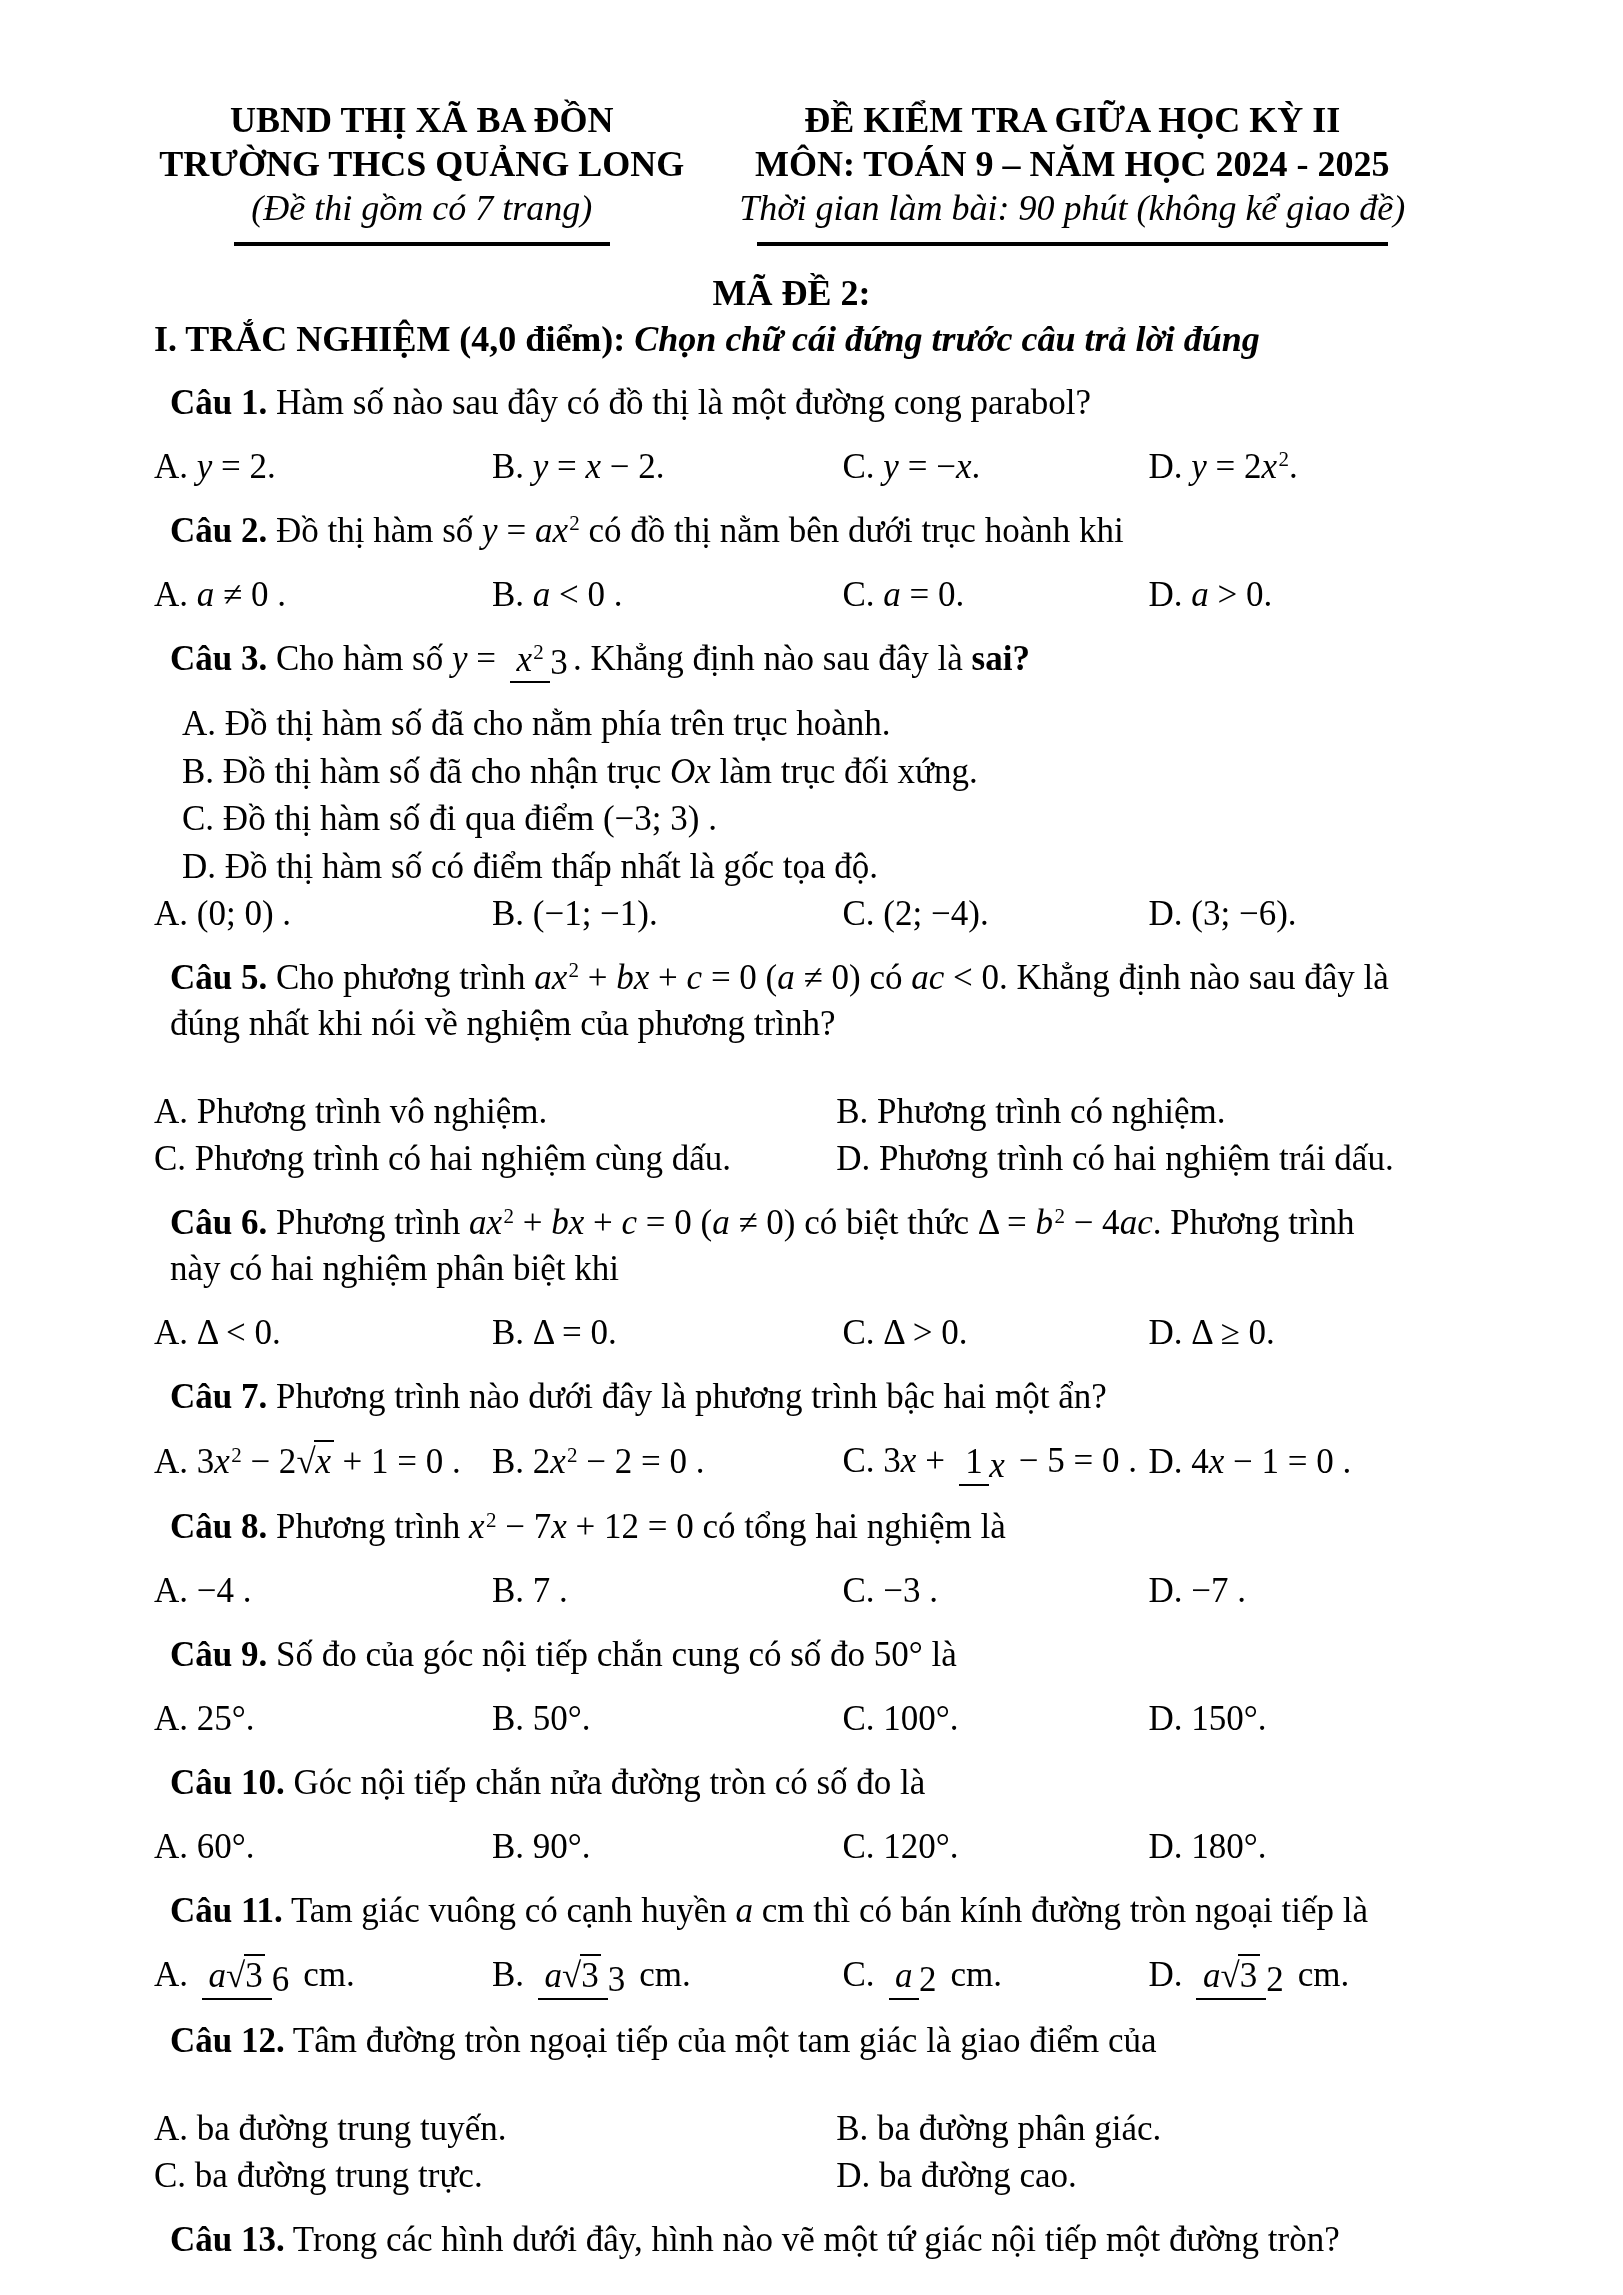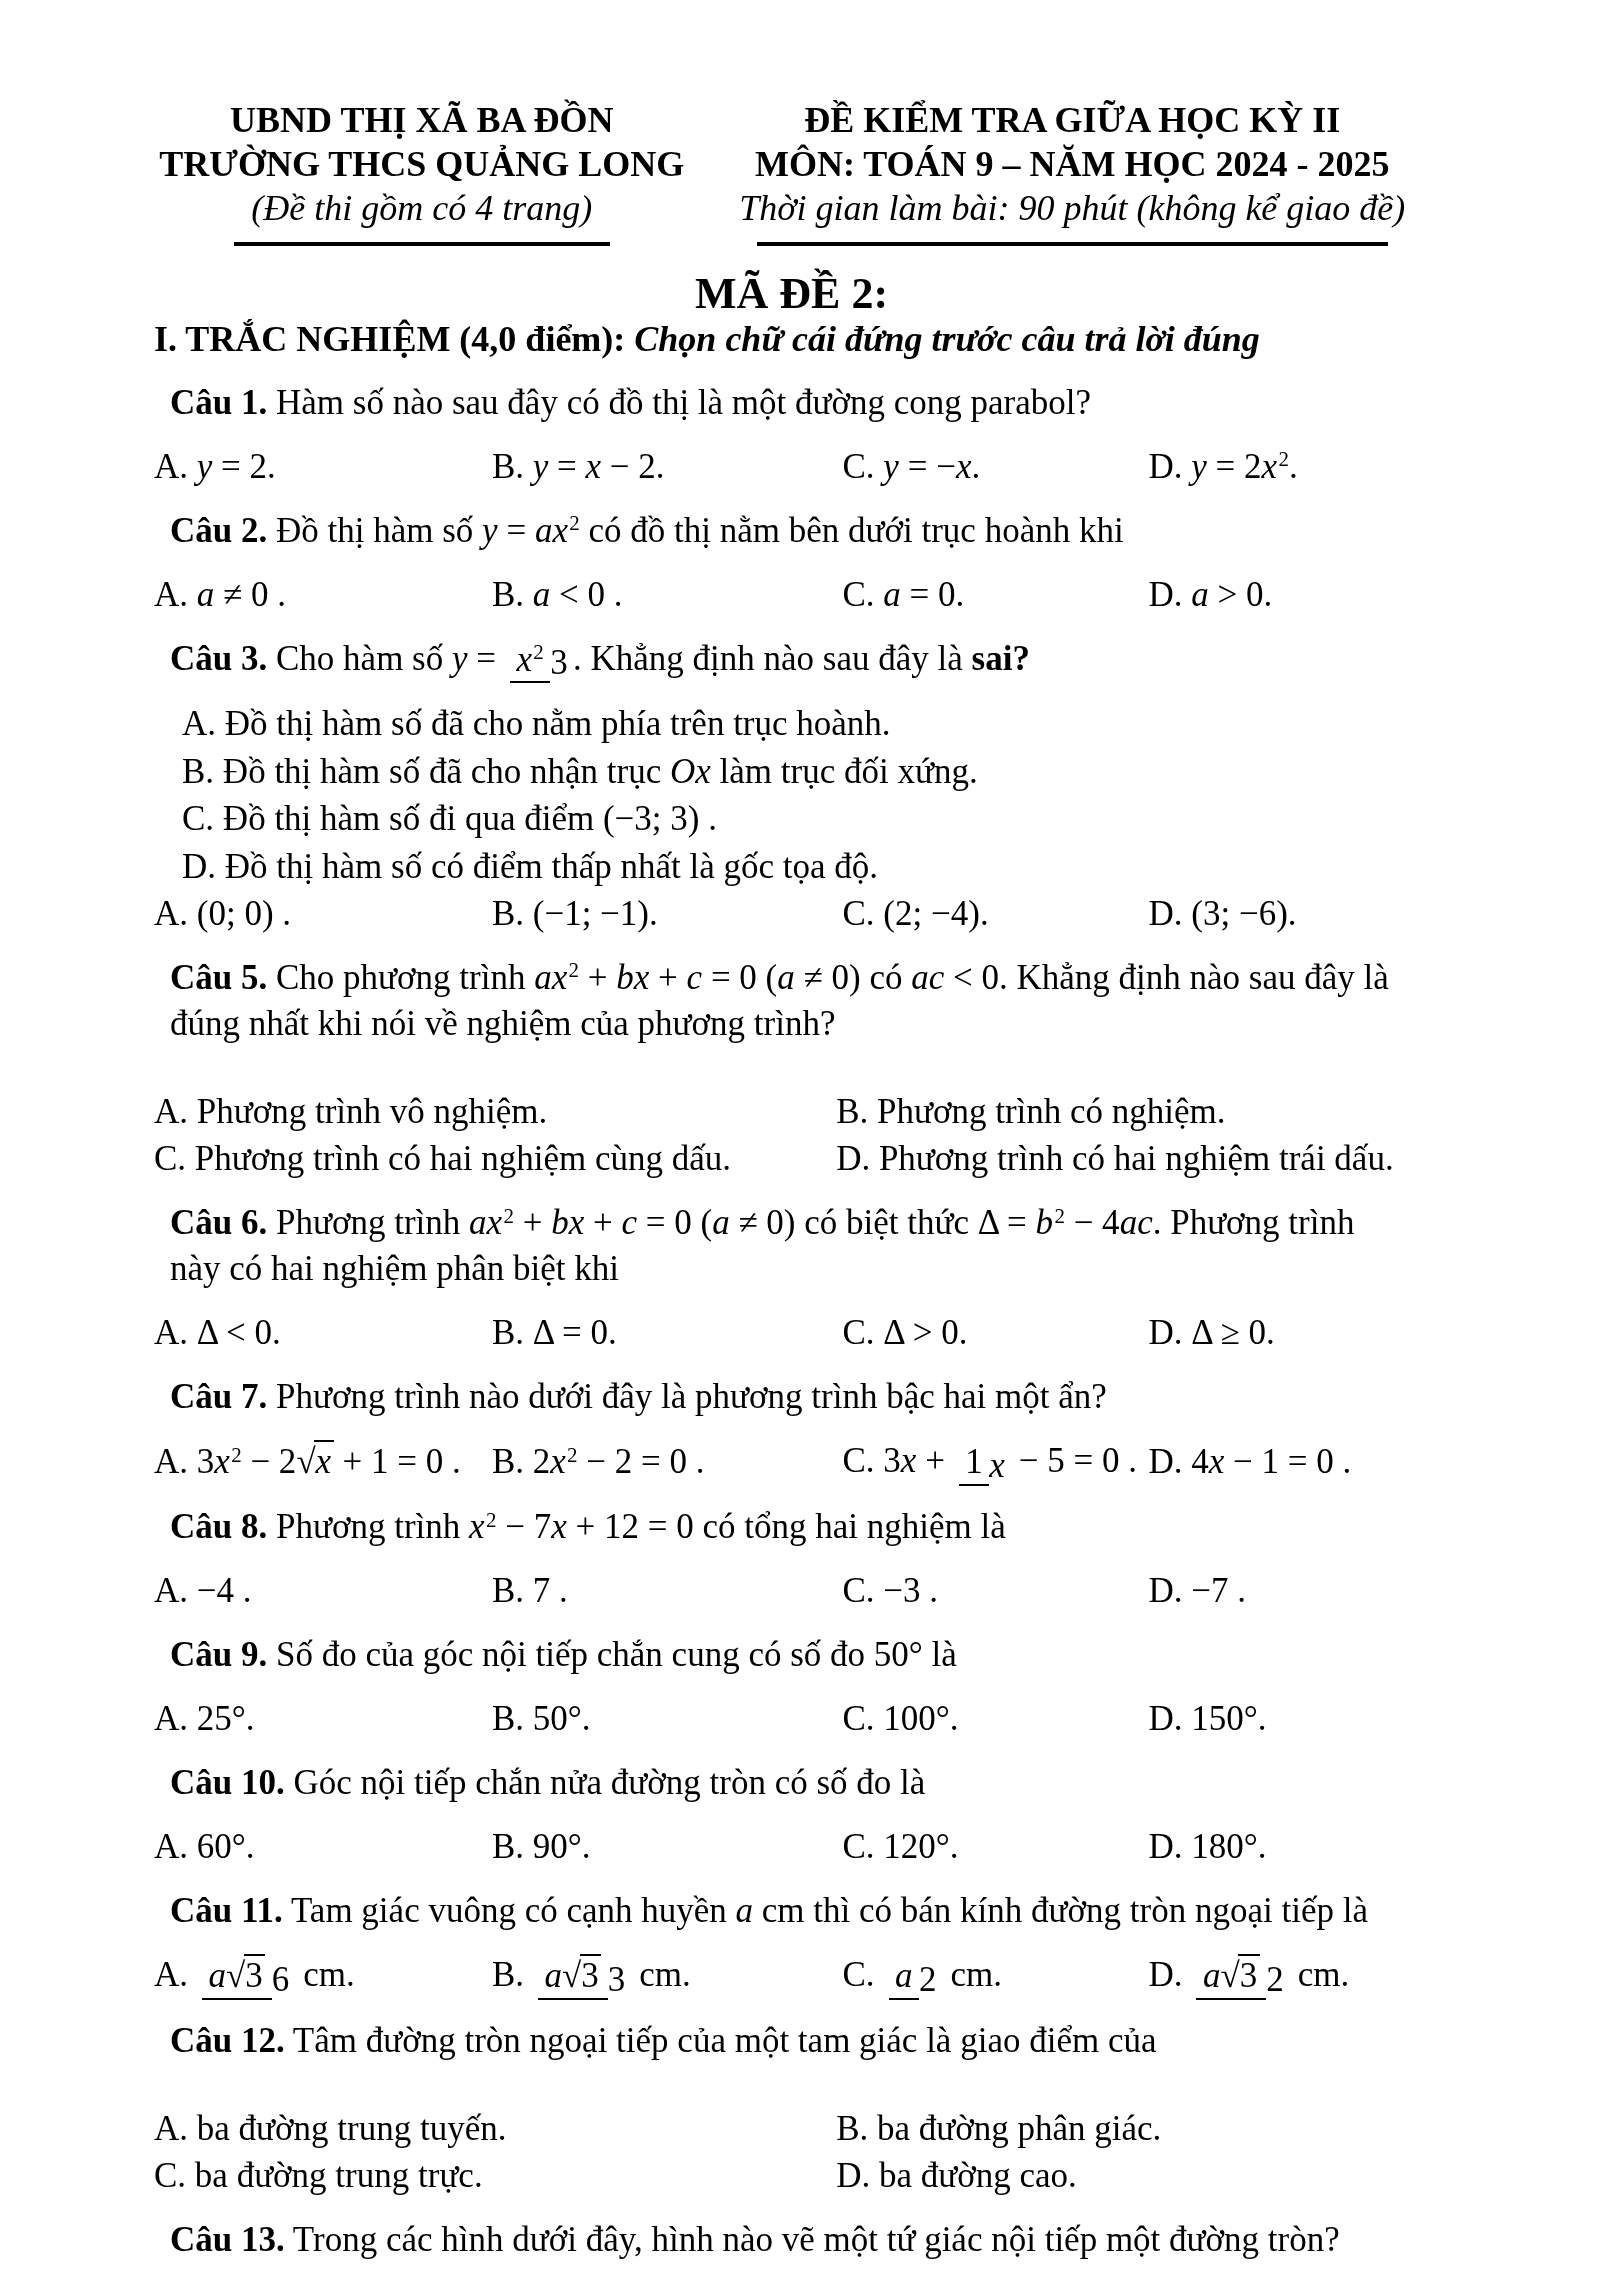--- a/index.html
+++ b/index.html
@@ -17,21 +17,21 @@
   .i{font-style:italic;}
   
   .hdr{display:flex;align-items:flex-start;}
   .hcol{text-align:center;}
   .hleft{width:42%;}
   .hright{width:58%;box-sizing:border-box;padding-left:26px;}
   .hline{line-height:44px;font-size:36px;}
   .bar{height:4.6px;background:#000;margin:11.8px auto 0 auto;}
   .bar-left{width:376px;}
   .bar-right{width:631px;}
-  .exam-code{text-align:center;font-weight:bold;font-size:44px;line-height:43px;margin-top:26px;}
+  .exam-code{text-align:center;font-weight:bold;font-size:36px;line-height:43px;margin-top:26px;}
   .sec{font-size:36px;line-height:46px;margin-top:1px;}
   
   .q{margin:0;}
   .stem{margin:16px;padding:1.3px 0;}
   .opts{margin:0;}
   .opt{padding:0.7px 0;white-space:nowrap;}
   .list .opt{white-space:normal;display:block;margin-left:28px;}
   .cols4{display:grid;grid-template-columns:26.5% 27.5% 24% 22%;align-items:center;}
   .cols2{display:grid;grid-template-columns:53.5% 46.5%;align-items:center;margin-top:40px;}
   
@@ -48,21 +48,21 @@
   .rad{border-top:2.6px solid #000;padding:0 2.6px 0 1.3px;}
 </style>
 </head>
 <body>
 
 <div class="page">
   <div class="hdr">
     <div class="hcol hleft">
       <div class="hline b">UBND THỊ XÃ BA ĐỒN</div>
       <div class="hline b">TRƯỜNG THCS QUẢNG LONG</div>
-      <div class="hline i">(Đề thi gồm có 4 trang)</div>
+      <div class="hline i">(Đề thi gồm có 7 trang)</div>
       <div class="bar bar-left"></div>
     </div>
     <div class="hcol hright">
       <div class="hline b">ĐỀ KIỂM TRA GIỮA HỌC KỲ II</div>
       <div class="hline b">MÔN: TOÁN 9 – NĂM HỌC 2024 - 2025</div>
       <div class="hline i">Thời gian làm bài: 90 phút (không kể giao đề)</div>
       <div class="bar bar-right"></div>
     </div>
   </div>
 

